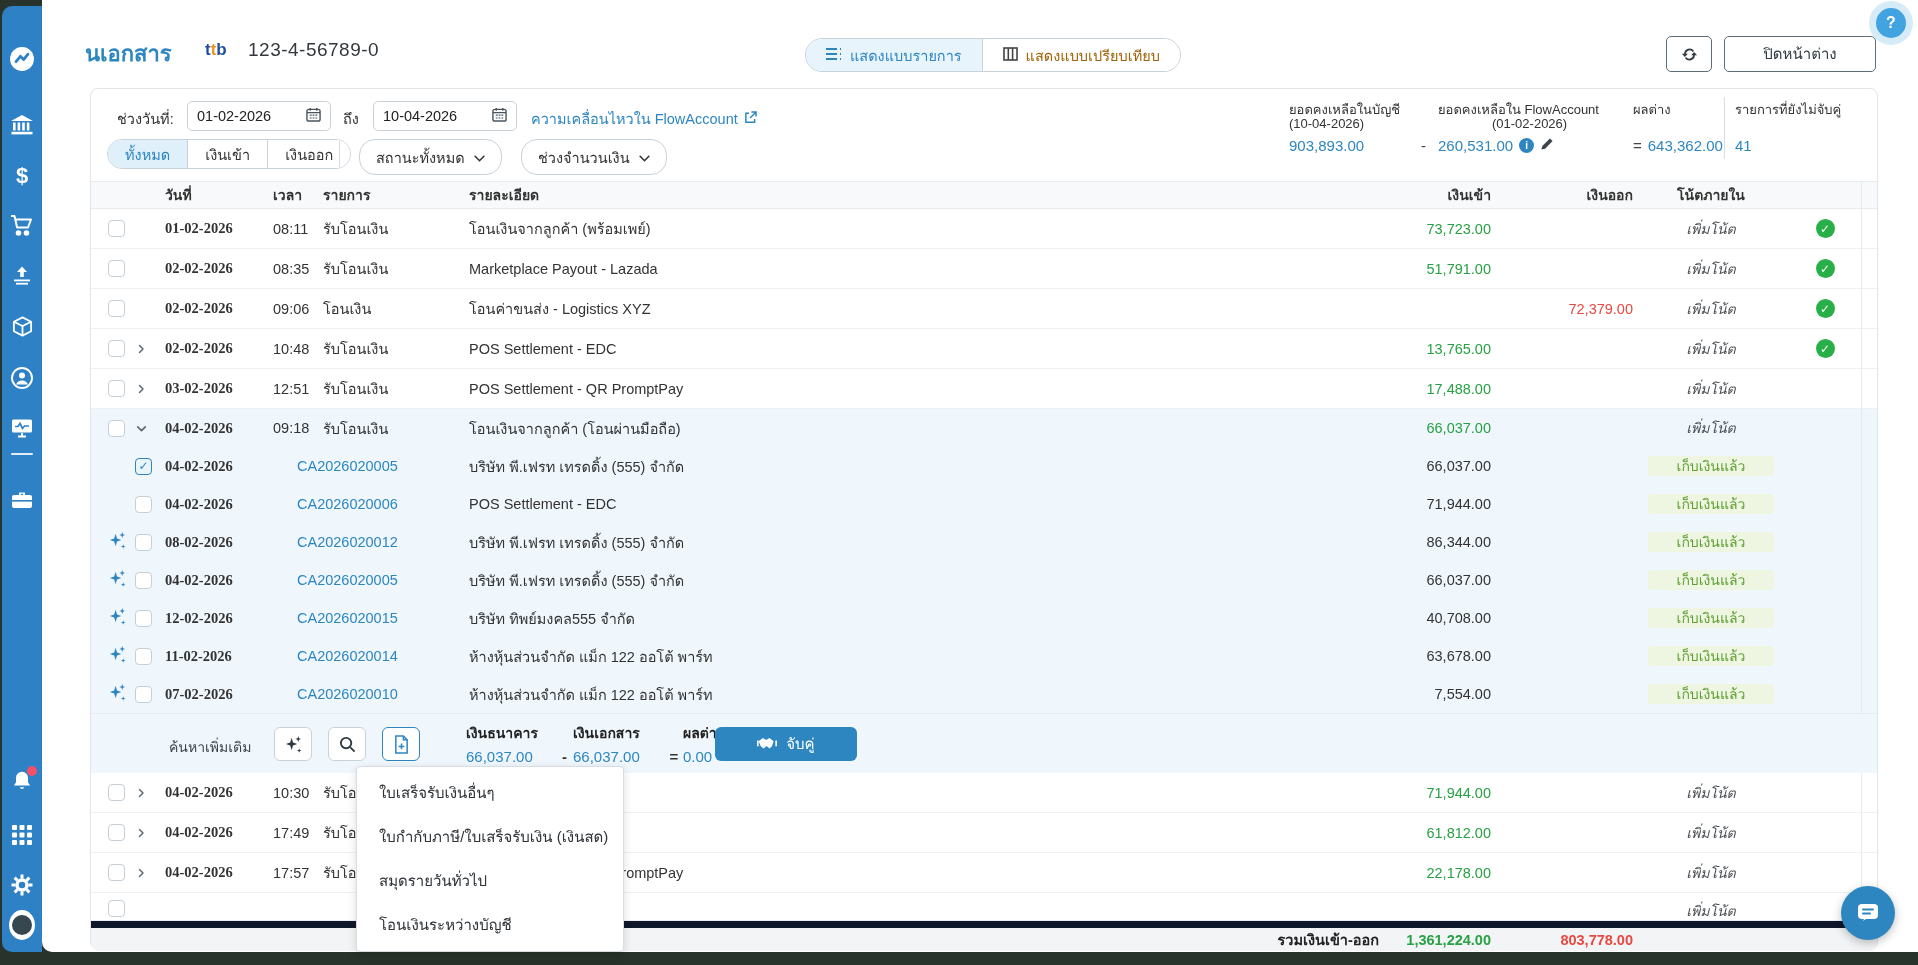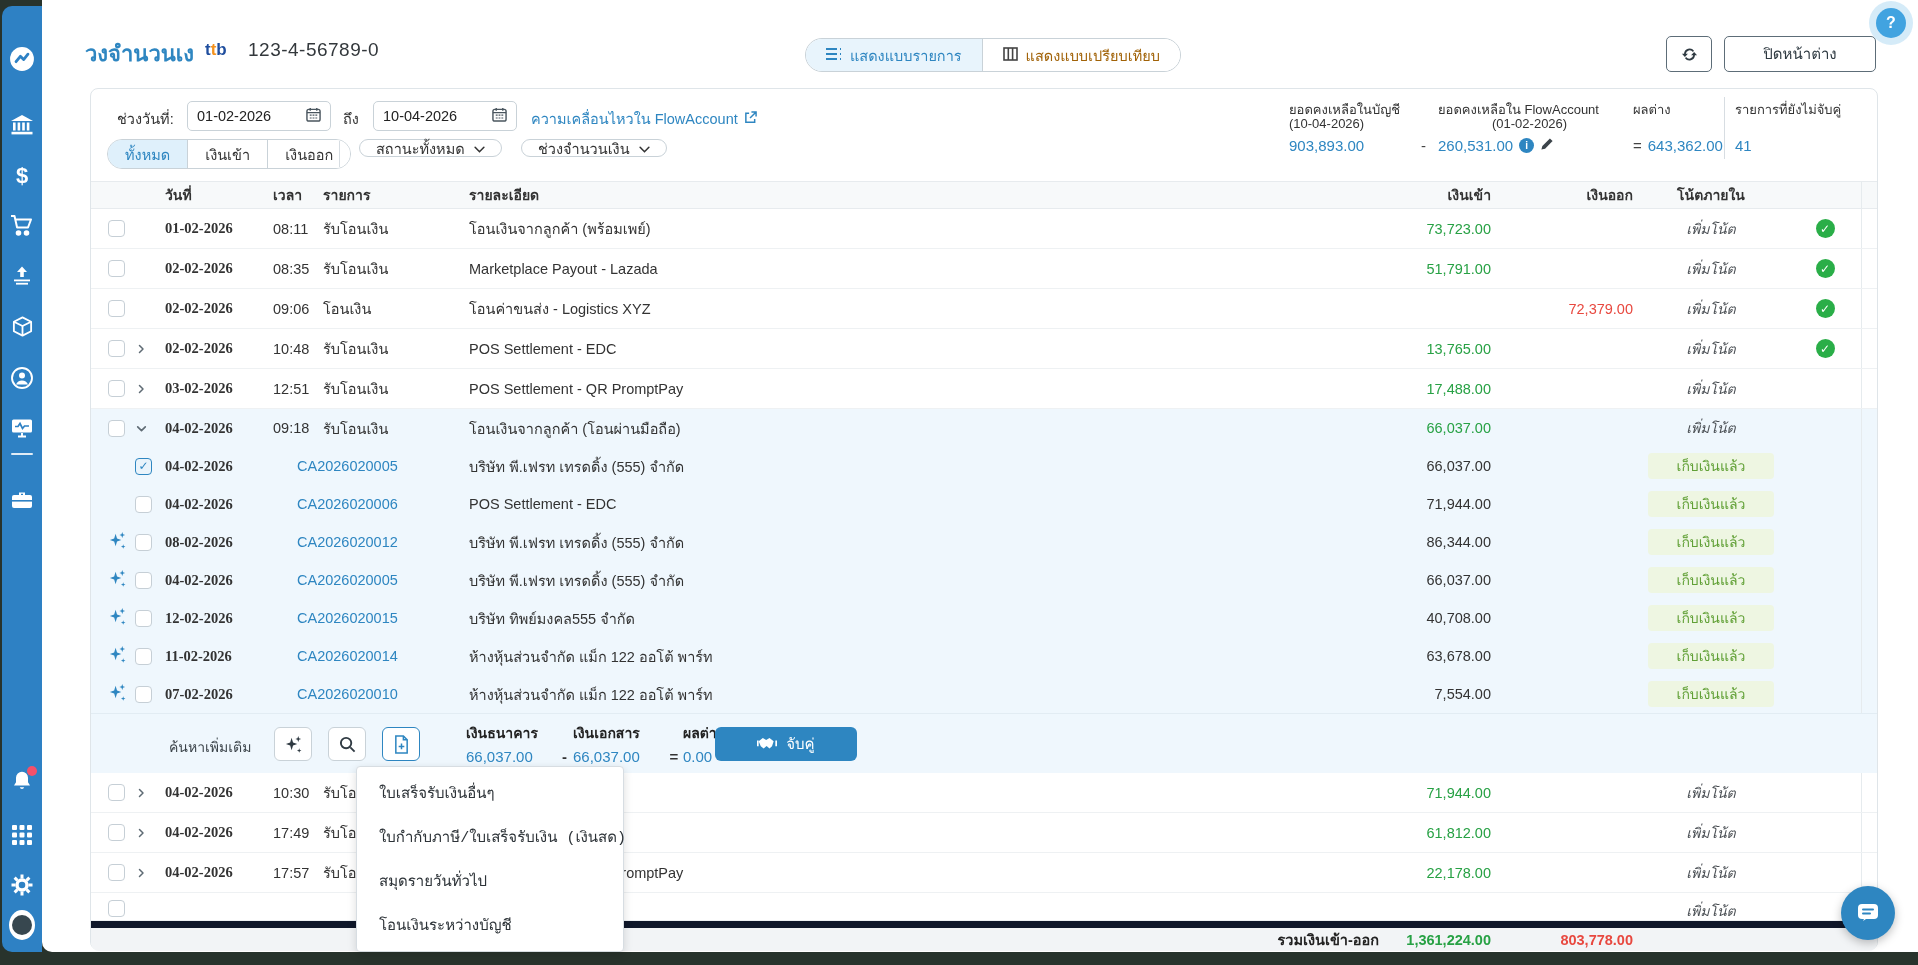--- a/index.html
+++ b/index.html
@@ -57,21 +57,21 @@
   .di-to { left:282px; }
   .fa-link { position:absolute; left:440px; top:18px; font-size:14.5px; color:#2e86c1; display:flex; gap:6px;
              align-items:center; cursor:pointer; text-decoration:none; }
 
   .chips { position:absolute; left:16px; top:50px; height:30px; display:flex; border:1px solid #c9d2d8;
            border-radius:16px; overflow:hidden; }
   .chip { padding:0 17px; font-size:14.5px; color:#333; background:#fff; border:none; cursor:pointer; }
   .chip + .chip { border-left:1px solid #c9d2d8; }
   .chip.active { background:#dff0fb; color:#2e86c1; }
   .chips-div { position:absolute; left:248px; top:52px; width:1px; height:26px; background:#d7dde2; }
-  .dd { position:absolute; top:50px; height:18px; border:1px solid #c9d2d8; border-radius:16px; background:#fff;
+  .dd { position:absolute; top:50px; height:36px; border:1px solid #c9d2d8; border-radius:16px; background:#fff;
         display:flex; align-items:center; gap:9px; padding:0 16px; font-size:14.5px; color:#333; cursor:pointer; }
   .dd1 { left:268px; } .dd2 { left:430px; }
 
   
   .sum-lbl { position:absolute; top:10px; font-size:13px; color:#333; white-space:nowrap; }
   .sum-date { position:absolute; top:27px; font-size:13px; color:#333; }
   .sum-val { position:absolute; top:48px; font-size:15px; color:#2e86c1; white-space:nowrap; display:flex; align-items:center; gap:6px; }
   .op { color:#444; font-size:15px; }
   .sum-div { position:absolute; left:1633px; top:8px; width:1px; height:62px; background:#d7dde2; }
   .info-i { width:15px; height:15px; border-radius:50%; background:#2e86c1; color:#fff; font-size:10px; font-weight:bold;
@@ -92,21 +92,21 @@
   .c11 { width:16px; align-self:stretch; border-left:1px solid #e6ebee; }
   .date { font-weight:bold; }
   .amt-in { color:#27a144; } .amt-out { color:#e8483f; } .amt-plain { color:#333; }
   .note { font-style:italic; color:#4a4f54; font-size:14px; cursor:pointer; }
   .doclink { color:#2e86c1; cursor:pointer; }
   .cb { width:17px; height:17px; border:1.5px solid #c6cfd6; border-radius:4px; background:#fff; display:inline-flex;
         align-items:center; justify-content:center; cursor:pointer; font-size:12px; }
   .cb.checked { border-color:#2e86c1; color:#2e86c1; font-weight:bold; background:#eaf4fb; }
   .okcirc { width:19px; height:19px; border-radius:50%; background:#2aae48; color:#fff; font-size:12px; font-weight:bold;
             display:flex; align-items:center; justify-content:center; }
-  .badge { min-width:126px; height:26px; background:#eef6e2; border-radius:4px; color:#61a036; font-size:14px;
+  .badge { min-width:126px; height:20px; background:#eef6e2; border-radius:4px; color:#61a036; font-size:14px;
            display:flex; align-items:center; justify-content:center; padding:0 10px; }
   .expanded { background:#eff7fd; }
   .expanded .trow { border-bottom:none; height:38px; }
   .trow.partial { height:28px; overflow:hidden; align-items:flex-start; padding-top:7px; }
 
   
   .matchbar { position:relative; height:60px; border-top:1px solid #e2ecf3; background:#eff7fd; }
   .mb-label { position:absolute; left:78px; top:22px; font-size:14px; color:#3c444a; cursor:pointer; }
   .tbtn { position:absolute; top:13px; width:38px; height:34px; border:1px solid #c9d2d8; border-radius:6px;
           background:#fff; display:flex; align-items:center; justify-content:center; cursor:pointer; }
@@ -122,21 +122,21 @@
 
   
   .tfoot { display:flex; align-items:center; height:30px; background:#f2f4f6; border-top:7px solid #0f172a;
            border-radius:0 0 8px 8px; font-size:14.5px; position:relative; z-index:2; }
   .tfoot .flabel { text-align:right; font-weight:bold; color:#222; position:relative; left:40px; }
   .tfoot .amt-in, .tfoot .amt-out { font-weight:bold; }
 
   
   .doc-menu { position:absolute; left:356px; top:766px; width:268px; background:#fff; border:1px solid #d7dde2;
               border-radius:4px; box-shadow:0 3px 10px rgba(0,0,0,.14); z-index:30; padding:4px 0; }
-  .doc-menu-item { padding:10px 0 10px 22px; font-size:15px; color:#2d3338; cursor:pointer; white-space:nowrap;font-family:Liberation Mono, monospace; }
+  .doc-menu-item { padding:10px 0 10px 22px; font-size:15px; color:#2d3338; cursor:pointer; white-space:nowrap; }
 </style>
 </head>
 <body>
 
 <div class="page">
 
   <aside class="sidebar">
     <div class="sicon" style="top:40px">
       <svg width="26" height="26" viewBox="0 0 24 24">
           <circle cx="12" cy="12" r="11" fill="#fff"></circle>
@@ -228,21 +228,21 @@
         </svg>
     </div>
     <div class="sicon" style="top:906px">
       <span class="avatar-circ">
           <span class="avatar-inner"></span>
         </span>
     </div>
   </aside>
 
   <main class="main">
-    <h1 class="page-title">วงจำนวนเง</h1>
+    <h1 class="page-title">นเอกสาร</h1>
     <span class="ttb"><span class="b1">t</span><span class="b2">t</span><span class="b3">b</span></span>
     <span class="account-no">123-4-56789-0</span>
 
     <div class="view-toggle">
       <button class="vt-btn active">
         <span><svg width="16" height="14" viewBox="0 0 16 14" stroke="#2e86c1" stroke-width="2">
               <path d="M0 2h11M0 7h11M0 12h11"></path>
               <path d="M14 2h1M14 7h1M14 12h1"></path>
             </svg></span>
         <span>แสดงแบบรายการ</span>

